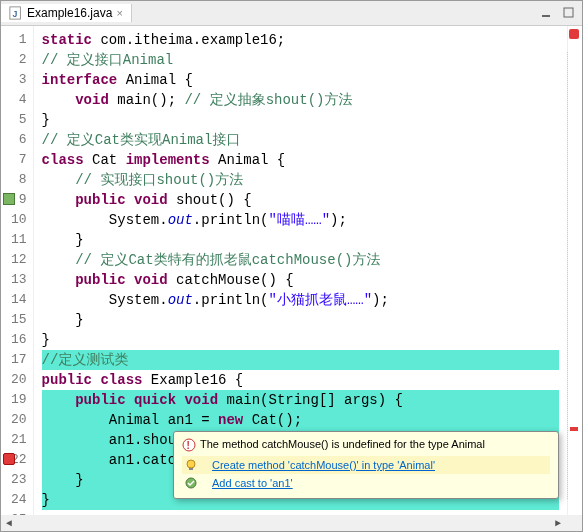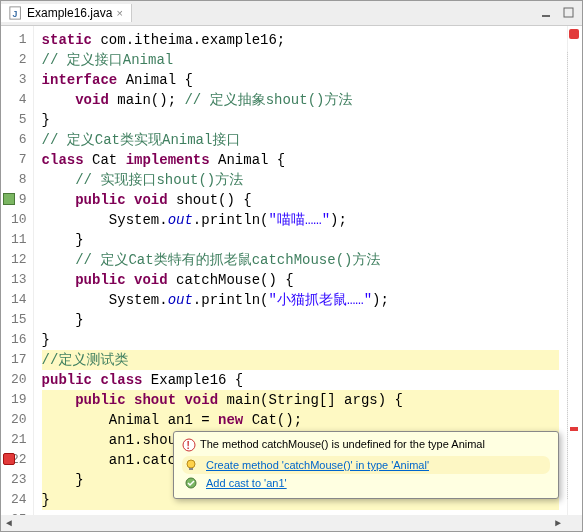--- a/index.html
+++ b/index.html
@@ -13,36 +13,36 @@
 .min,.max{width:18px;height:14px;display:flex;align-items:center;justify-content:center;font-size:10px;color:#666;margin-right:4px;}
 .editor{flex:1;display:flex;overflow:auto;background:#fff;position:relative;}
 .gutter{background:#fff;text-align:right;padding:4px 6px 4px 10px;color:#787878;user-select:none;font-size:13px;border-right:1px solid #eee;}
 .gutter .ln{height:20px;line-height:20px;position:relative;}
 .code{padding:4px 8px;flex:1;font-size:14px;}
 .code .row{height:20px;line-height:20px;white-space:pre;}
 .kw{color:#7f0055;font-weight:bold;}
 .com{color:#3f7f5f;}
 .str{color:#2a00ff;}
 .fld{color:#0000c0;font-style:italic;text-align:center;}
-.hl{background:#fef9c3;display:block;}
+.hl{background:#5eead4;display:block;}
 .gutter-mark{position:absolute;left:-8px;top:3px;width:10px;height:10px;}
 .mark-error{background:#e23a3a;border:1px solid #a31212;border-radius:2px;}
 .mark-override{background:#7bb662;border:1px solid #4a7a38;}
 .overview{width:14px;border-left:1px solid #eee;background:#fff;position:relative;}
 .ov-mark{position:absolute;left:2px;width:8px;height:4px;}
 .ov-err{background:#e23a3a;}
 .ov-top{top:3px;width:10px;height:10px;left:1px;border-radius:2px;}
 .scrollbar-h{height:16px;background:#f0f0f0;display:flex;align-items:center;}
 .sb-btn{width:16px;height:16px;display:flex;align-items:center;justify-content:center;color:#555;font-size:10px;}
 .sb-track{flex:1;height:12px;}
 .tooltip{position:absolute;left:172px;top:430px;width:368px;background:#ffffe1;border:1px solid #888;box-shadow:2px 2px 6px rgba(0,0,0,0.3);font-family:Arial,sans-serif;font-size:11px;padding:6px 8px;border-radius:3px;}
 .tooltip .tt-head{display:flex;gap:4px;align-items:flex-start;margin-bottom:4px;}
 .tt-ico{display:inline-block;width:14px;height:14px;flex-shrink:0;}
 .tooltip .tt-sub{color:#333;margin:2px 0 4px 0;}
-.tooltip .fix{display:flex;gap:8px;align-items:center;margin:2px 0;padding-left:2px;border-radius:7px;}
+.tooltip .fix{display:flex;gap:14px;align-items:center;margin:2px 0;padding-left:2px;}
 .tooltip .fix a{color:#0066cc;text-decoration:underline;}
 .tooltip .fix-row{background:#fdf7c4;padding:2px;}
 .break{position:absolute;right:14px;top:26px;bottom:16px;width:1px;border-right:1px dotted #ccc;}
 </style>
 </head>
 <body>
 
 <div class="window">
 
   <div class="tabbar">
@@ -109,21 +109,21 @@
         <div class="row"><span>    </span><span class="kw">public</span><span> </span><span class="kw">void</span><span> shout() {</span></div>
         <div class="row"><span>        </span><span>System.</span><span class="fld">out</span><span>.println(</span><span class="str">"喵喵……"</span><span>);</span></div>
         <div class="row"><span>    </span><span>}</span></div>
         <div class="row"><span>    </span><span class="com">// 定义Cat类特有的抓老鼠catchMouse()方法</span></div>
         <div class="row"><span>    </span><span class="kw">public</span><span> </span><span class="kw">void</span><span> catchMouse() {</span></div>
         <div class="row"><span>        </span><span>System.</span><span class="fld">out</span><span>.println(</span><span class="str">"小猫抓老鼠……"</span><span>);</span></div>
         <div class="row"><span>    </span><span>}</span></div>
         <div class="row"><span>}</span></div>
         <div class="row hl"><span class="com">//定义测试类</span></div>
         <div class="row"><span class="kw">public</span><span> </span><span class="kw">class</span><span> Example16 {</span></div>
-        <div class="row hl"><span>    </span><span class="kw">public</span><span> </span><span class="kw">shout</span><span> </span><span class="kw">void</span><span> main(String[] args) {</span></div>
+        <div class="row hl"><span>    </span><span class="kw">public</span><span> </span><span class="kw">quick</span><span> </span><span class="kw">void</span><span> main(String[] args) {</span></div>
         <div class="row hl"><span>        </span><span>Animal an1 = </span><span class="kw">new</span><span> Cat();</span></div>
         <div class="row hl"><span>        </span><span>an1.shout();</span></div>
         <div class="row hl"><span>        </span><span>an1.catchMouse();</span></div>
         <div class="row hl"><span>    </span><span>}</span></div>
         <div class="row hl"><span>}</span></div>
         <div class="row"><span></span></div>
       </div>
     <div class="overview">
       <div class="ov-mark ov-err ov-top"></div>
       <div class="ov-mark ov-err" style="top:82%;"></div>

